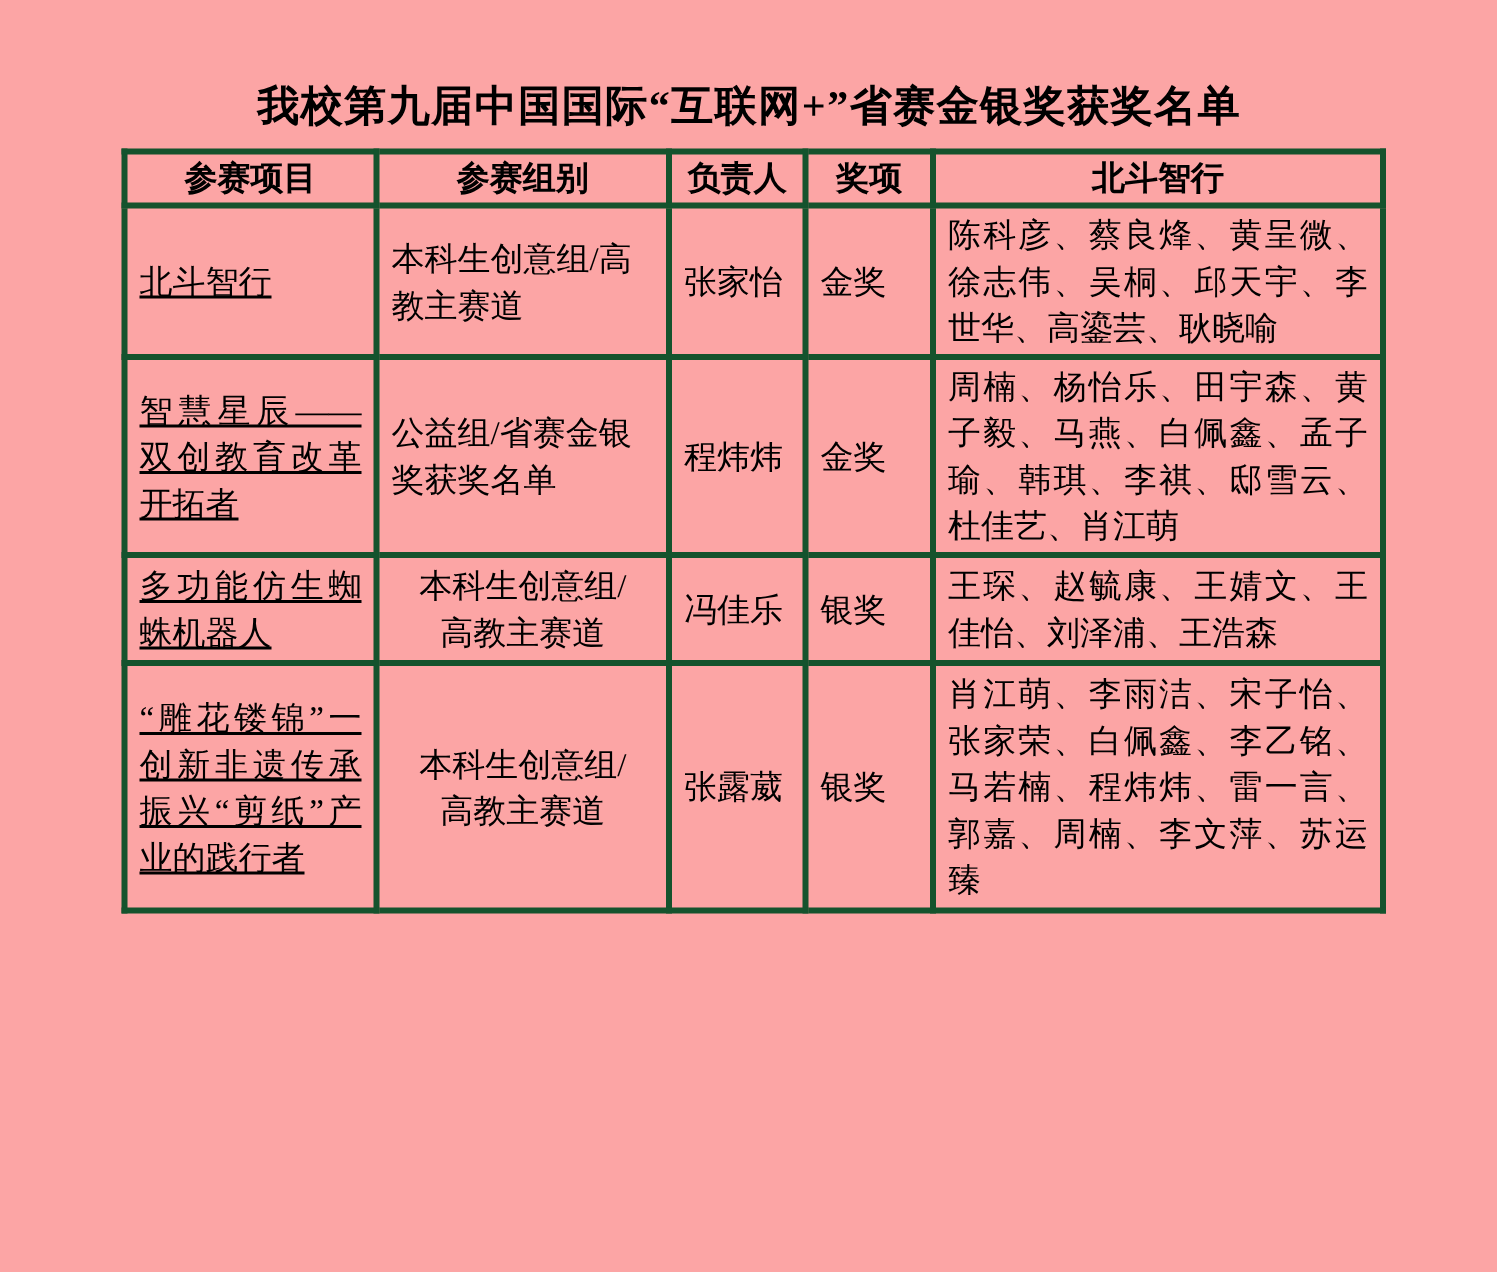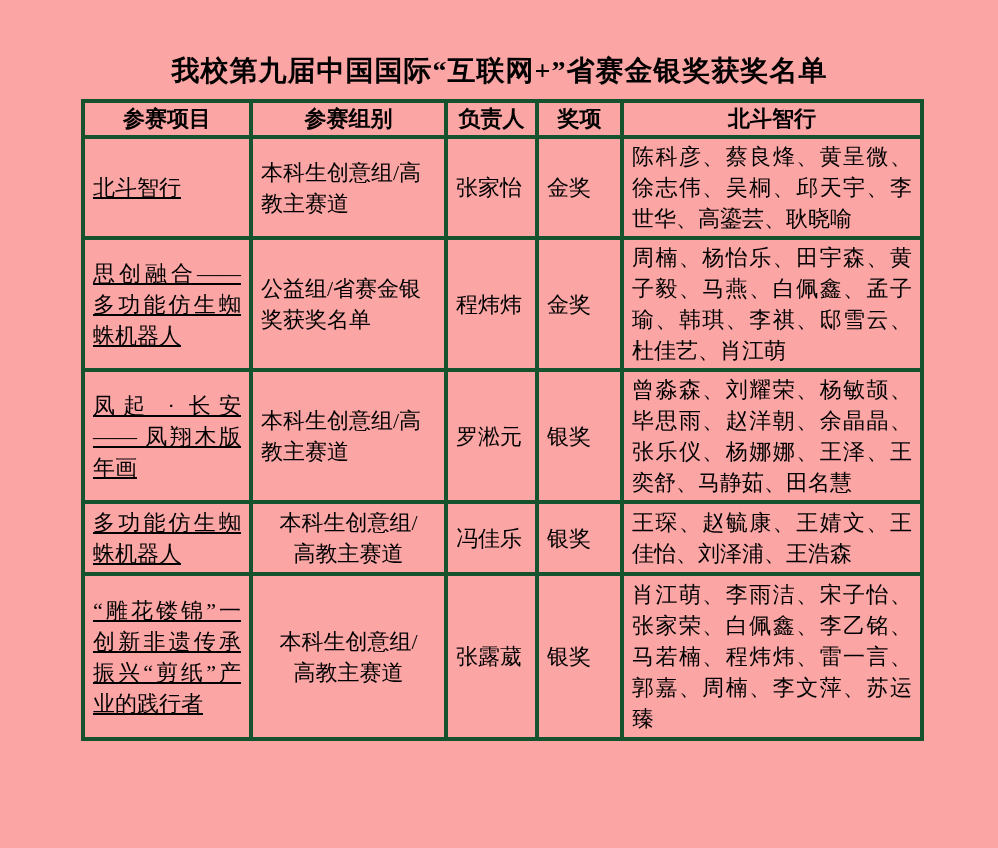--- a/index.html
+++ b/index.html
@@ -104,35 +104,28 @@
 
       <tr class="r0">
         <td class="c-project">北斗智行</td>
         <td class="c-group">本科生创意组/高教主赛道</td>
         <td class="c-leader">张家怡</td>
         <td class="c-award">金奖</td>
         <td class="c-members">陈科彦、蔡良烽、黄呈微、徐志伟、吴桐、邱天宇、李世华、高鎏芸、耿晓喻</td>
       </tr>
 
       <tr class="r1">
-        <td class="c-project">思创融合——多功能仿生蜘蛛机器人</td>
+        <td class="c-project">智慧星辰——双创教育改革开拓者</td>
         <td class="c-group">公益组/省赛金银奖获奖名单</td>
         <td class="c-leader">程炜炜</td>
         <td class="c-award">金奖</td>
         <td class="c-members">周楠、杨怡乐、田宇森、黄子毅、马燕、白佩鑫、孟子瑜、韩琪、李祺、邸雪云、杜佳艺、肖江萌</td>
       </tr>
 
 
-      <tr class="r3">
-        <td class="c-project">凤起 · 长安—— 凤翔木版年画</td>
-        <td class="c-group">本科生创意组/高教主赛道</td>
-        <td class="c-leader">罗淞元</td>
-        <td class="c-award">银奖</td>
-        <td class="c-members">曾淼森、刘耀荣、杨敏颉、毕思雨、赵洋朝、余晶晶、张乐仪、杨娜娜、王泽、王奕舒、马静茹、田名慧</td>
-      </tr>
 
       <tr class="r4">
         <td class="c-project">多功能仿生蜘蛛机器人</td>
         <td class="c-group center">本科生创意组/高教主赛道</td>
         <td class="c-leader">冯佳乐</td>
         <td class="c-award">银奖</td>
         <td class="c-members">王琛、赵毓康、王婧文、王佳怡、刘泽浦、王浩森</td>
       </tr>
 
       <tr class="r5">

